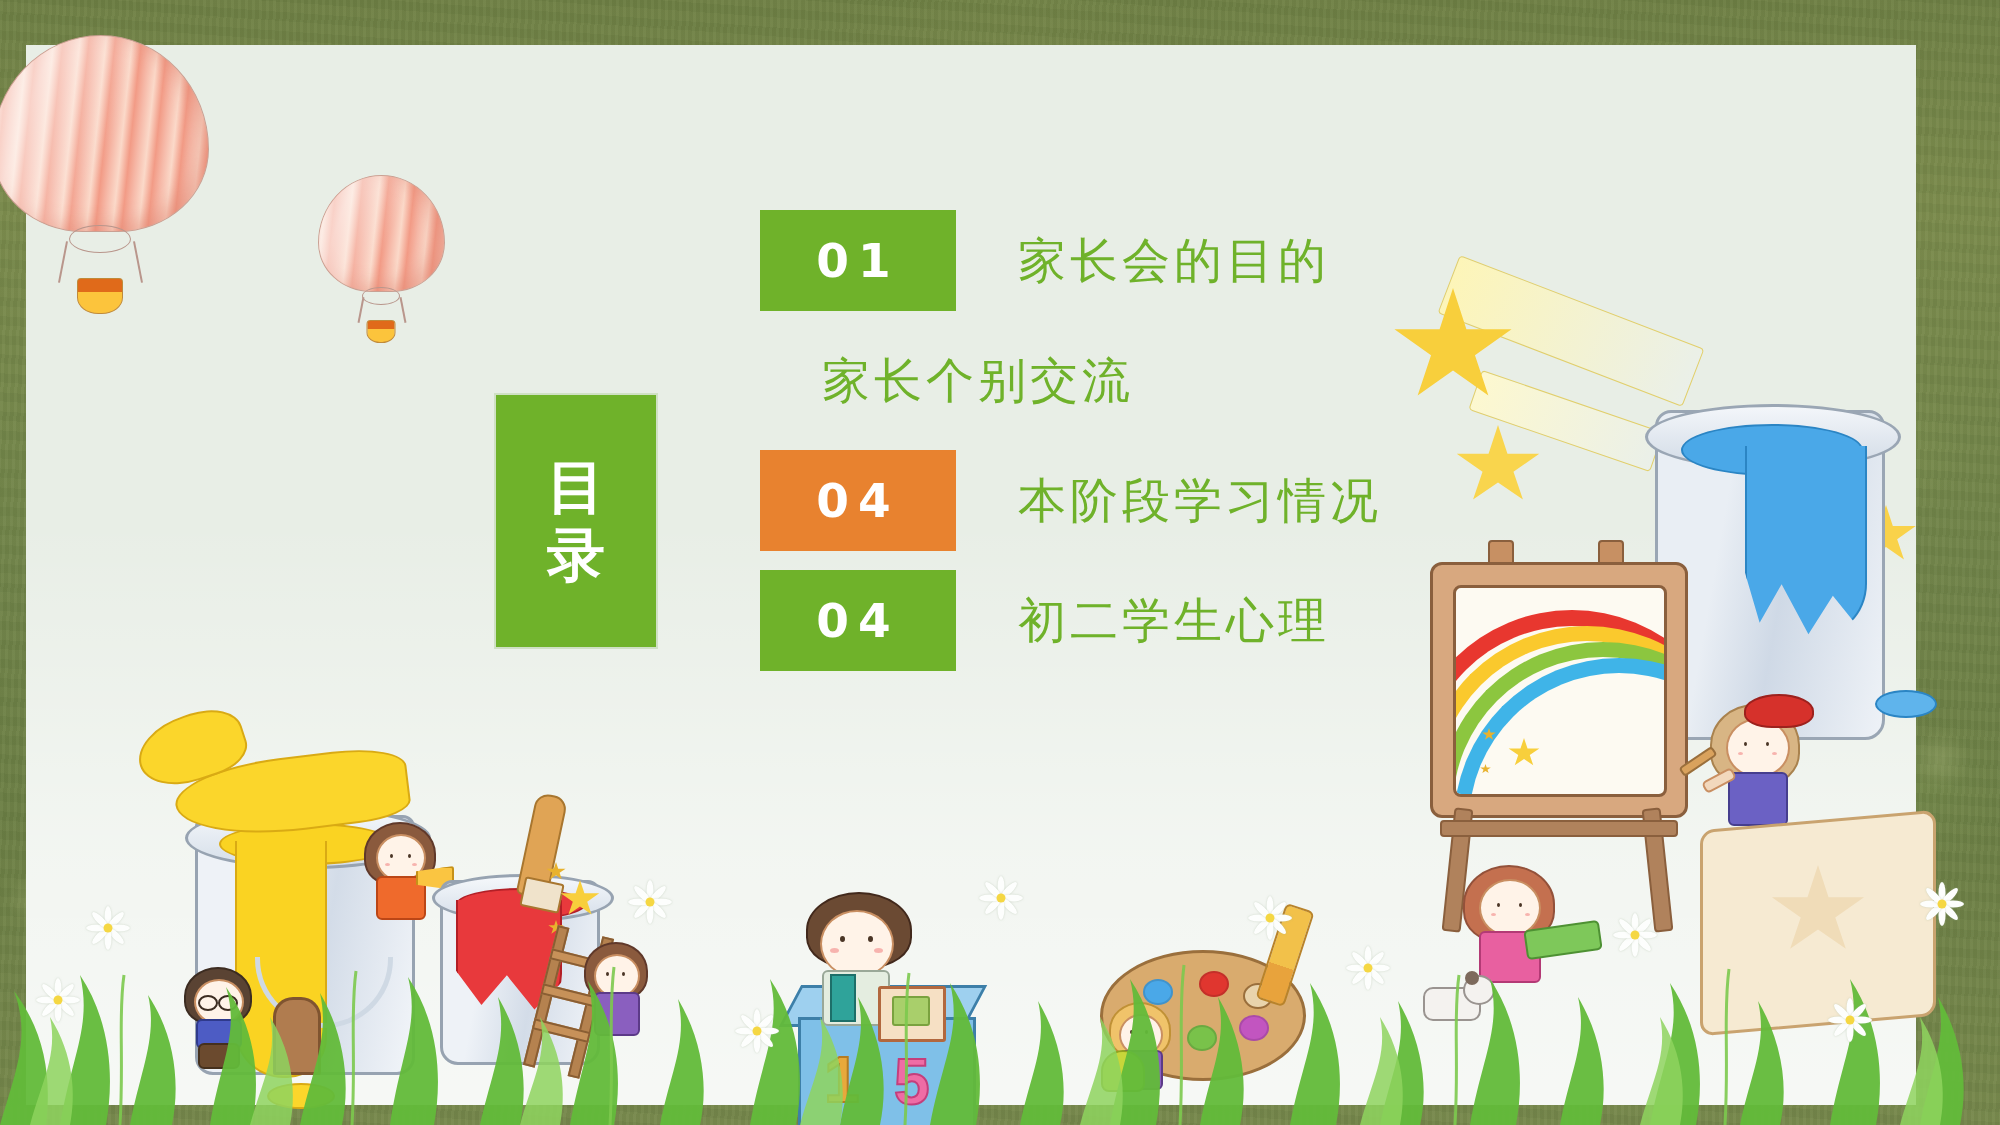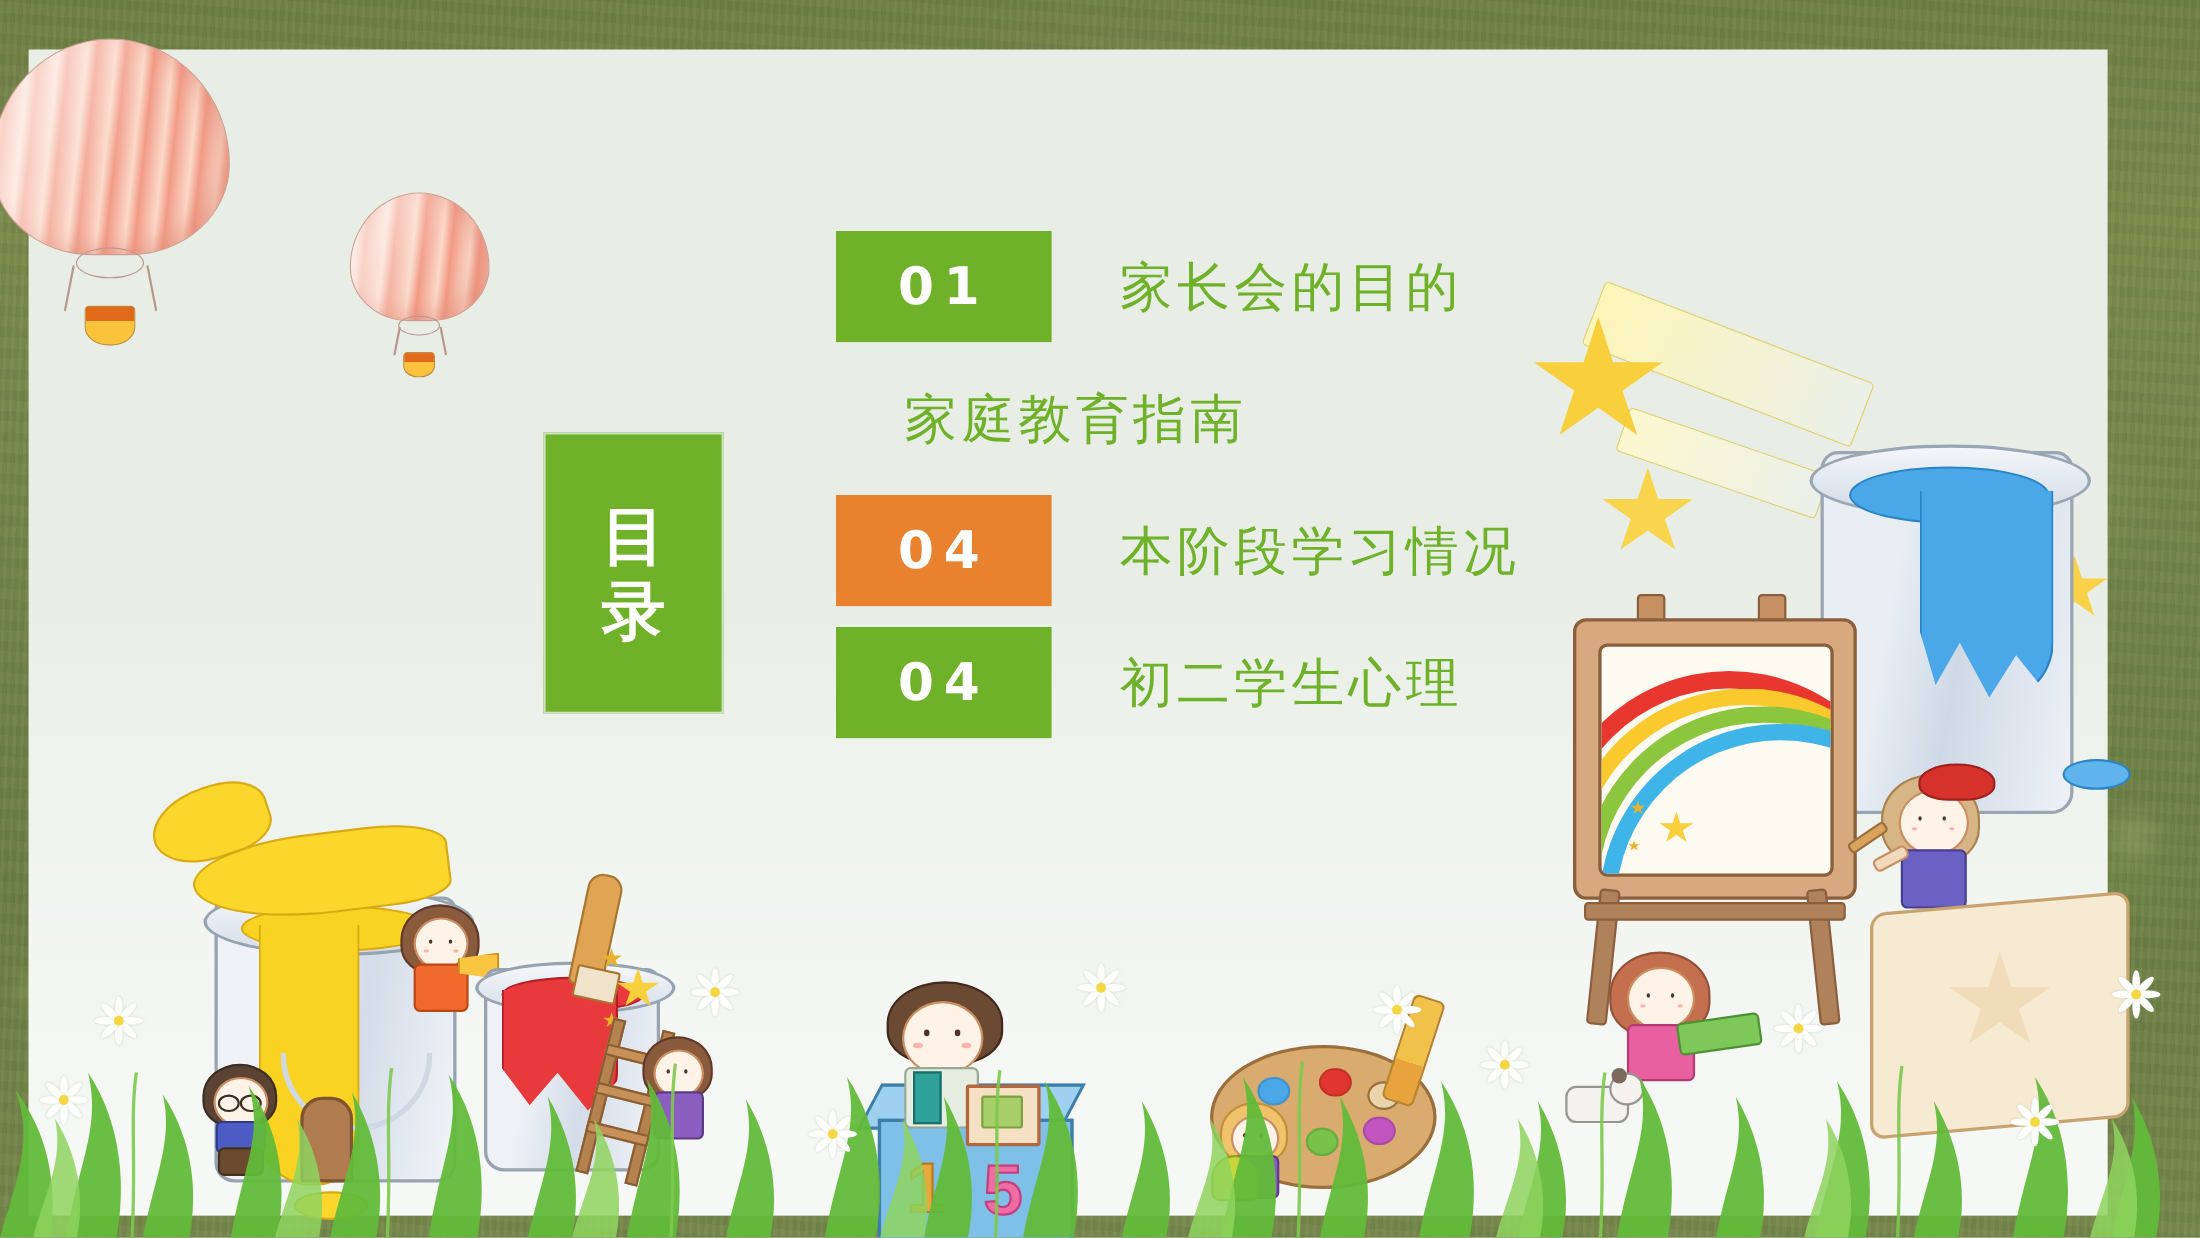--- a/index.html
+++ b/index.html
@@ -362,21 +362,21 @@
 
   <div class="rows">
 
     <div class="row">
       <div class="badge green">01</div>
       <div class="rowtext">家长会的目的</div>
     </div>
 
 
     <div class="row">
-      <div class="rowtext">家庭教育指南</div>
+      <div class="rowtext">家长个别交流</div>
     </div>
 
     <div class="row">
       <div class="badge orange">04</div>
       <div class="rowtext">本阶段学习情况</div>
     </div>
 
     <div class="row">
       <div class="badge green">04</div>
       <div class="rowtext">初二学生心理</div>

